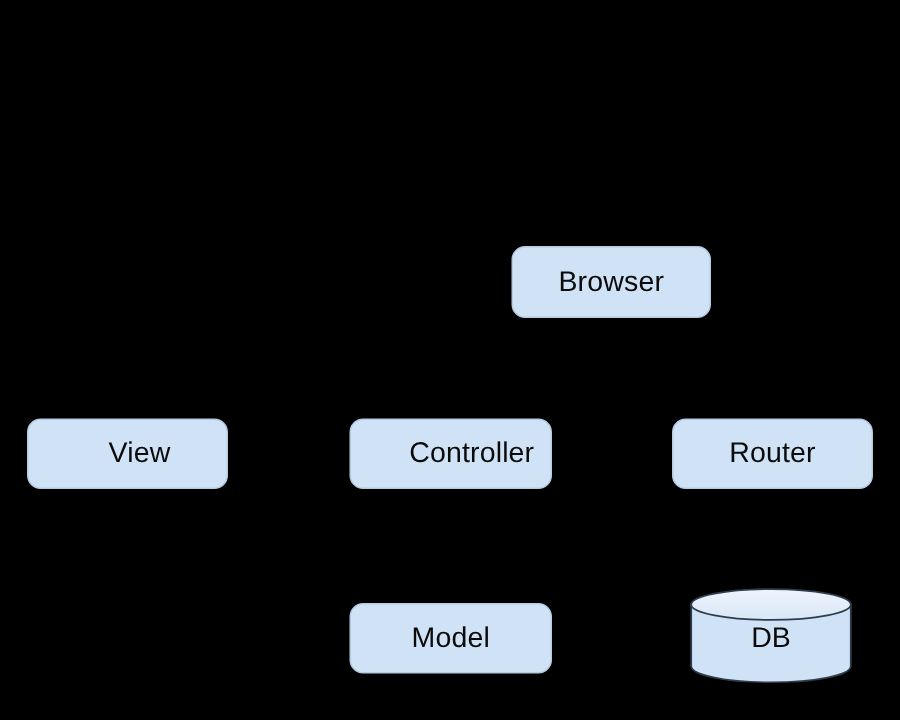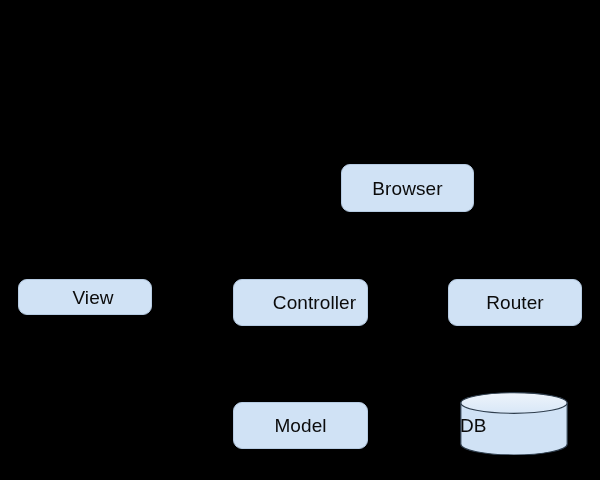--- a/index.html
+++ b/index.html
@@ -49,21 +49,21 @@
     width: 100%;
     height: 100%;
     display: block;
   }
   .cylinder .cyl-label {
     position: absolute;
     left: 0;
     right: 0;
     top: 50%;
     transform: translateY(-42%);
-    text-align: left;
+    text-align: center;
     color: #0b0b0b;
     font-size: 19px;
     line-height: 1;
     white-space: nowrap;
     pointer-events: none;
   }
 
   
   #edges {
     position: absolute;
@@ -86,21 +86,21 @@
       <path d="M 233 302 L 152 302"></path>
       <path d="M 300 326 L 300 402"></path>
       <path d="M 368 425 L 460 425"></path>
     </g>
   </svg>
 
   <div class="node" style="left:341px; top:164px; width:133px; height:48px;">
     <span class="node-label">Browser</span>
   </div>
 
-  <div class="node" style="left:18px; top:279px; width:134px; height:36px;padding-left:16px;">
+  <div class="node" style="left:18px; top:279px; width:134px; height:47px;padding-left:16px;">
     <span class="node-label">View</span>
   </div>
 
   <div class="node" style="left:233px; top:279px; width:135px; height:47px;padding-left:28px;">
     <span class="node-label">Controller</span>
   </div>
 
   <div class="node" style="left:448px; top:279px; width:134px; height:47px;">
     <span class="node-label">Router</span>
   </div>

